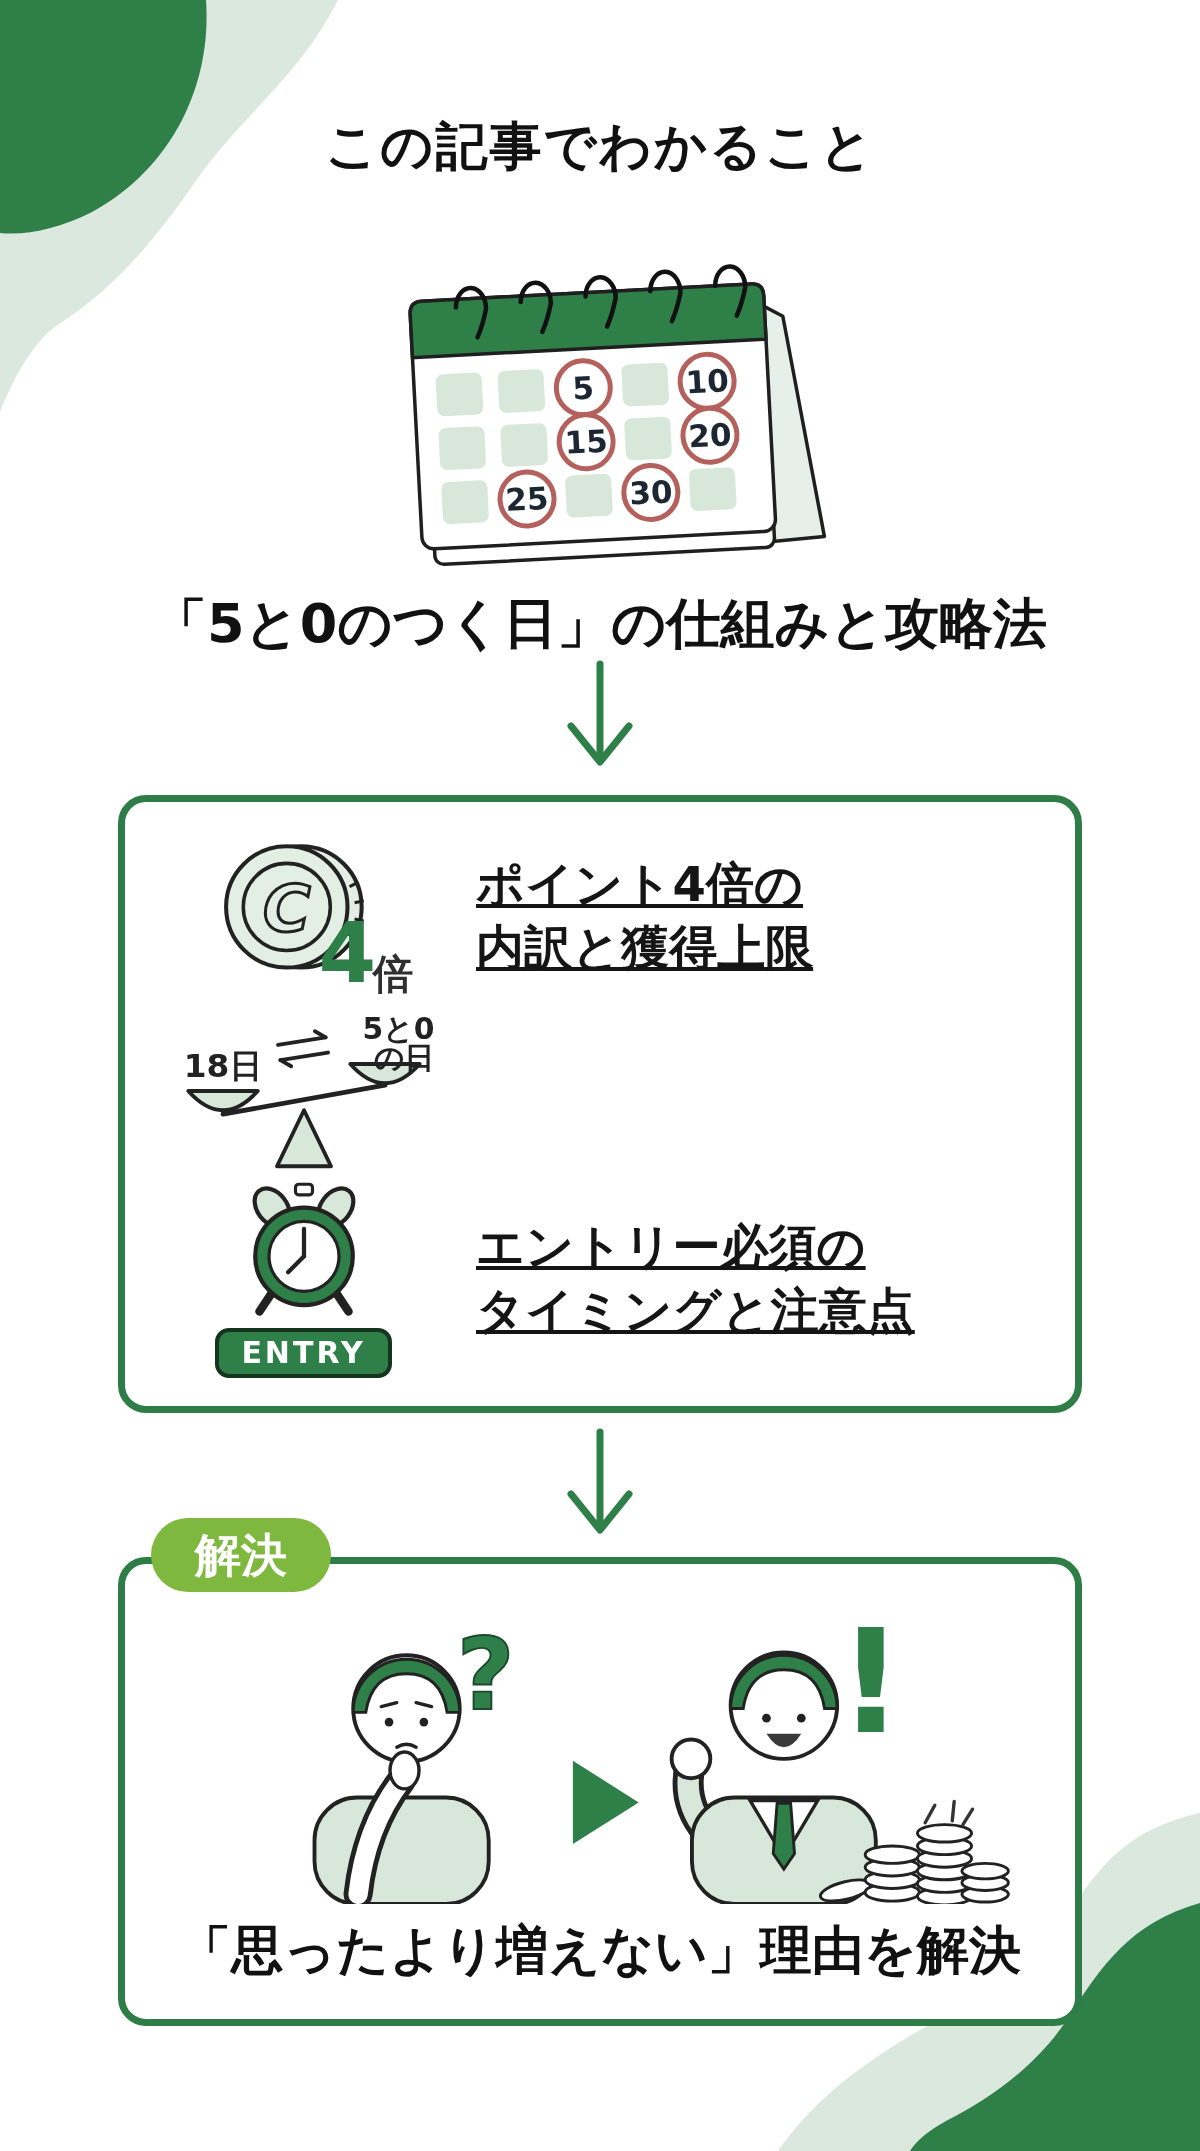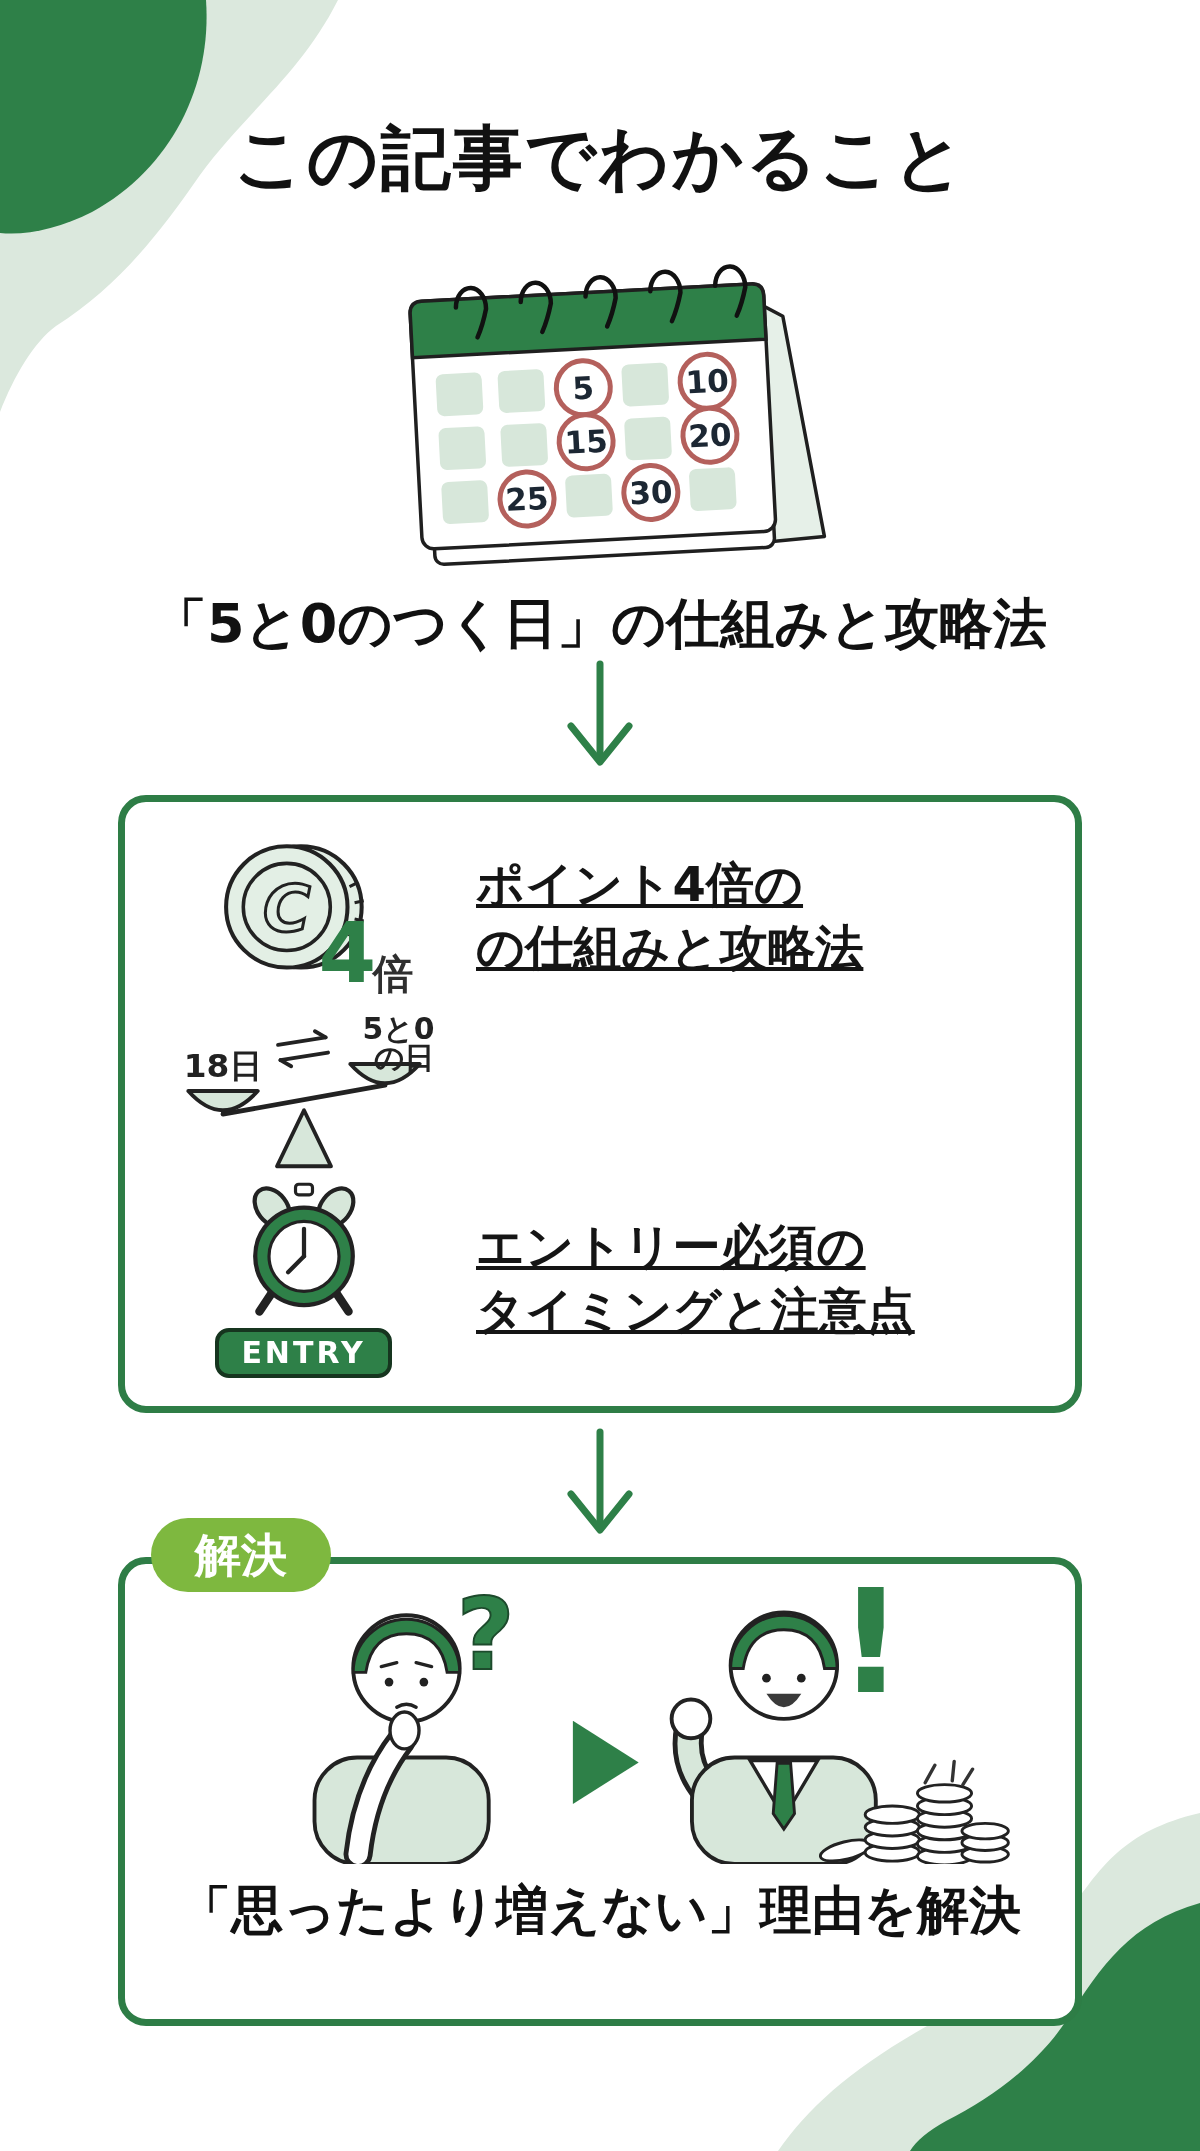--- a/index.html
+++ b/index.html
@@ -4,21 +4,21 @@
 <style>
   html,body{margin:0;padding:0;background:#ffffff;}
   *{box-sizing:border-box;}
   .canvas{
     position:relative;width:1200px;height:2151px;overflow:hidden;background:#ffffff;
     font-family:"DejaVu Sans","Liberation Sans",sans-serif;color:#151515;
   }
   .abs{position:absolute;}
   .page-title{
     top:112px;left:0;width:1200px;text-align:center;
-    font-size:70px;font-weight:800;letter-spacing:2px;color:#111;
+    font-size:52px;font-weight:800;letter-spacing:2px;color:#111;
   }
   .caption{
     top:588px;left:0;width:1200px;text-align:center;
     font-size:54px;font-weight:700;color:#111;
   }
   .learn-box{
     top:795px;left:118px;width:964px;height:618px;background:#fff;
     border:7px solid #2e7d46;border-radius:28px;
     display:flex;flex-direction:column;justify-content:space-around;
     padding:26px 30px 26px 36px;
@@ -27,21 +27,21 @@
   .icon-cell{width:285px;min-width:285px;display:flex;flex-direction:column;align-items:center;justify-content:center;}
   .row-text{font-size:48px;font-weight:800;line-height:1.32;color:#151515;text-decoration:underline;}
   .row-text span{display:block;}
   .entry-pill{
     margin-top:8px;background:#2e8048;border:4px solid #16351f;border-radius:14px;
     color:#fff;font-size:30px;font-weight:800;letter-spacing:3px;padding:6px 22px;line-height:1;
   }
   .solve-box{
     top:1557px;left:118px;width:964px;height:469px;background:#fff;
     border:7px solid #2e7d46;border-radius:28px;
-    display:flex;flex-direction:column;align-items:center;
+    display:flex;flex-direction:column;align-items:center;padding-top:40px;
   }
   .solve-badge{
     position:absolute;top:-46px;left:26px;background:#7eb83f;color:#fff;
     border-radius:48px;padding:14px 44px;font-size:46px;font-weight:800;line-height:1;
   }
   .solve-caption{
     margin-top:12px;font-size:52px;font-weight:800;color:#111;text-align:center;width:100%;
   }
   svg text{font-family:"DejaVu Sans","Liberation Sans",sans-serif;}
 </style>
@@ -130,21 +130,21 @@
           </g>
           <circle cx="88" cy="76" r="60" fill="#e3efe5" stroke="#222" stroke-width="4"></circle>
           <circle cx="88" cy="76" r="43" fill="none" stroke="#222" stroke-width="3.5"></circle>
           <text x="88" y="100" text-anchor="middle" font-size="64" font-style="italic" font-weight="800" fill="#e3efe5" stroke="#222" stroke-width="3">C</text>
           <text x="148" y="150" text-anchor="middle" font-size="82" font-weight="800" fill="#2e8048">4</text>
           <text x="193" y="156" text-anchor="middle" font-size="40" font-weight="800" fill="#2f2f2f">倍</text>
         </svg>
       </div>
       <div class="row-text">
         <span>ポイント4倍の</span>
-        <span>の仕組みと攻略法</span>
+        <span>内訳と獲得上限</span>
       </div>
     </div>
 
     <div class="learn-row">
       <div class="icon-cell">
         <svg width="270" height="168" viewBox="0 0 280 172">
           <polygon points="112,164 168,164 140,106" fill="#d7e7da" stroke="#222" stroke-width="4" stroke-linejoin="round"></polygon>
           <line x1="56" y1="110" x2="224" y2="80" stroke="#222" stroke-width="5" stroke-linecap="round"></line>
           <line x1="56" y1="110" x2="56" y2="98" stroke="#222" stroke-width="4"></line>
           <path d="M20,86 Q56,126 92,86 Z" fill="#d7e7da" stroke="#222" stroke-width="4" stroke-linejoin="round"></path>

